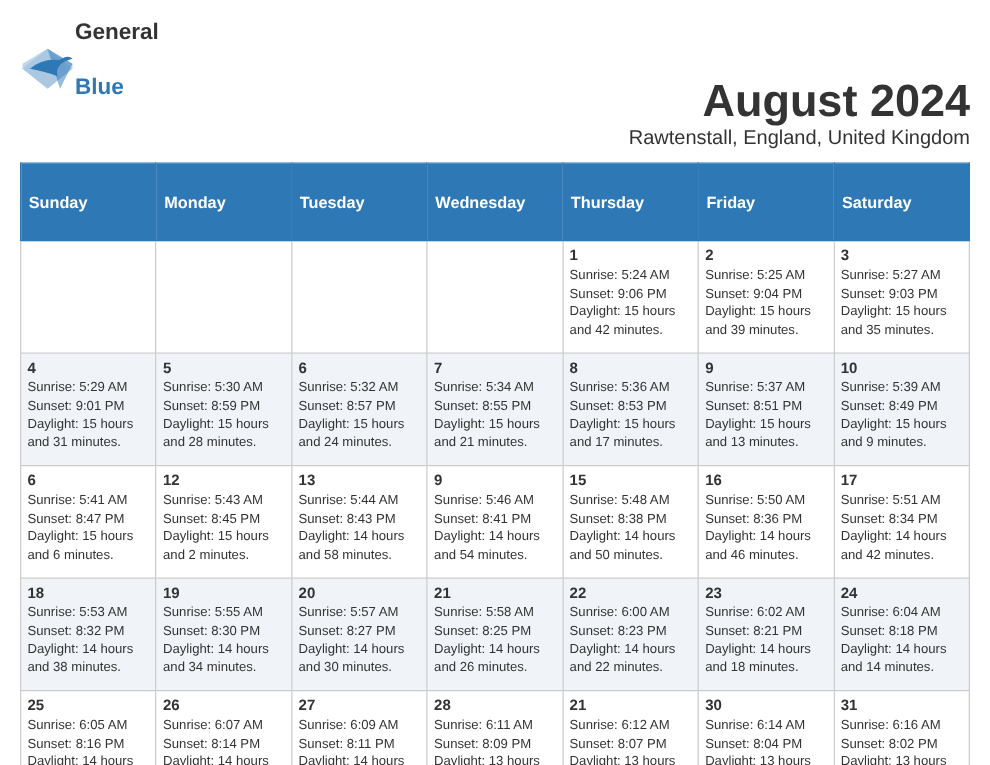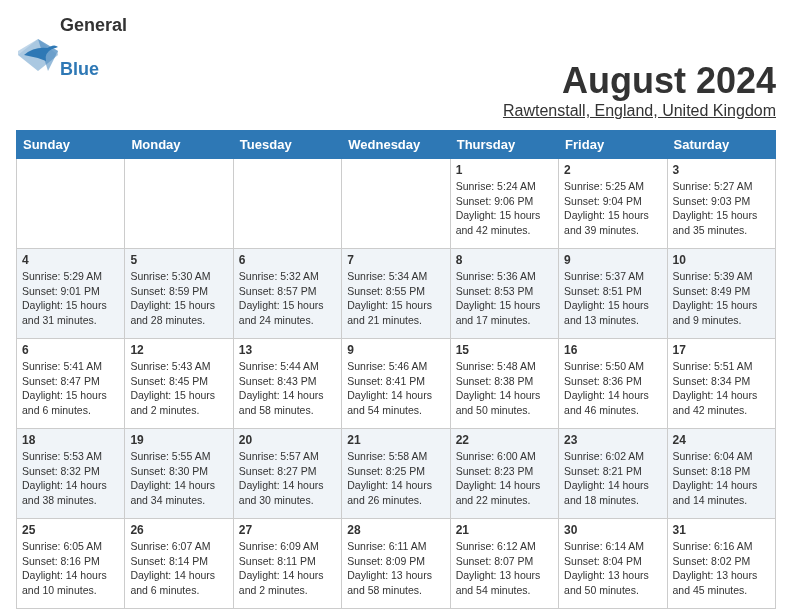--- a/index.html
+++ b/index.html
@@ -38,32 +38,31 @@
     }
     .title-section h1 {
       font-size: 36px;
       font-weight: bold;
       color: #333;
     }
     .title-section h2 {
       font-size: 16px;
       font-weight: normal;
       color: #333;
-      text-decoration: underline;
     }
     .calendar {
       width: 100%;
       border-collapse: collapse;
       font-size: 11px;
     }
     .calendar th {
       background-color: #2e78b5;
       color: #fff;
       text-align: left;
-      padding: 6px 6px;
+      padding: 23px 6px;
       font-size: 13px;
       font-weight: bold;
       border: 1px solid #2e78b5;
     }
     .calendar td {
       border: 1px solid #ccc;
       vertical-align: top;
       padding: 4px 5px;
       width: calc(100% / 7);
       min-height: 80px;

